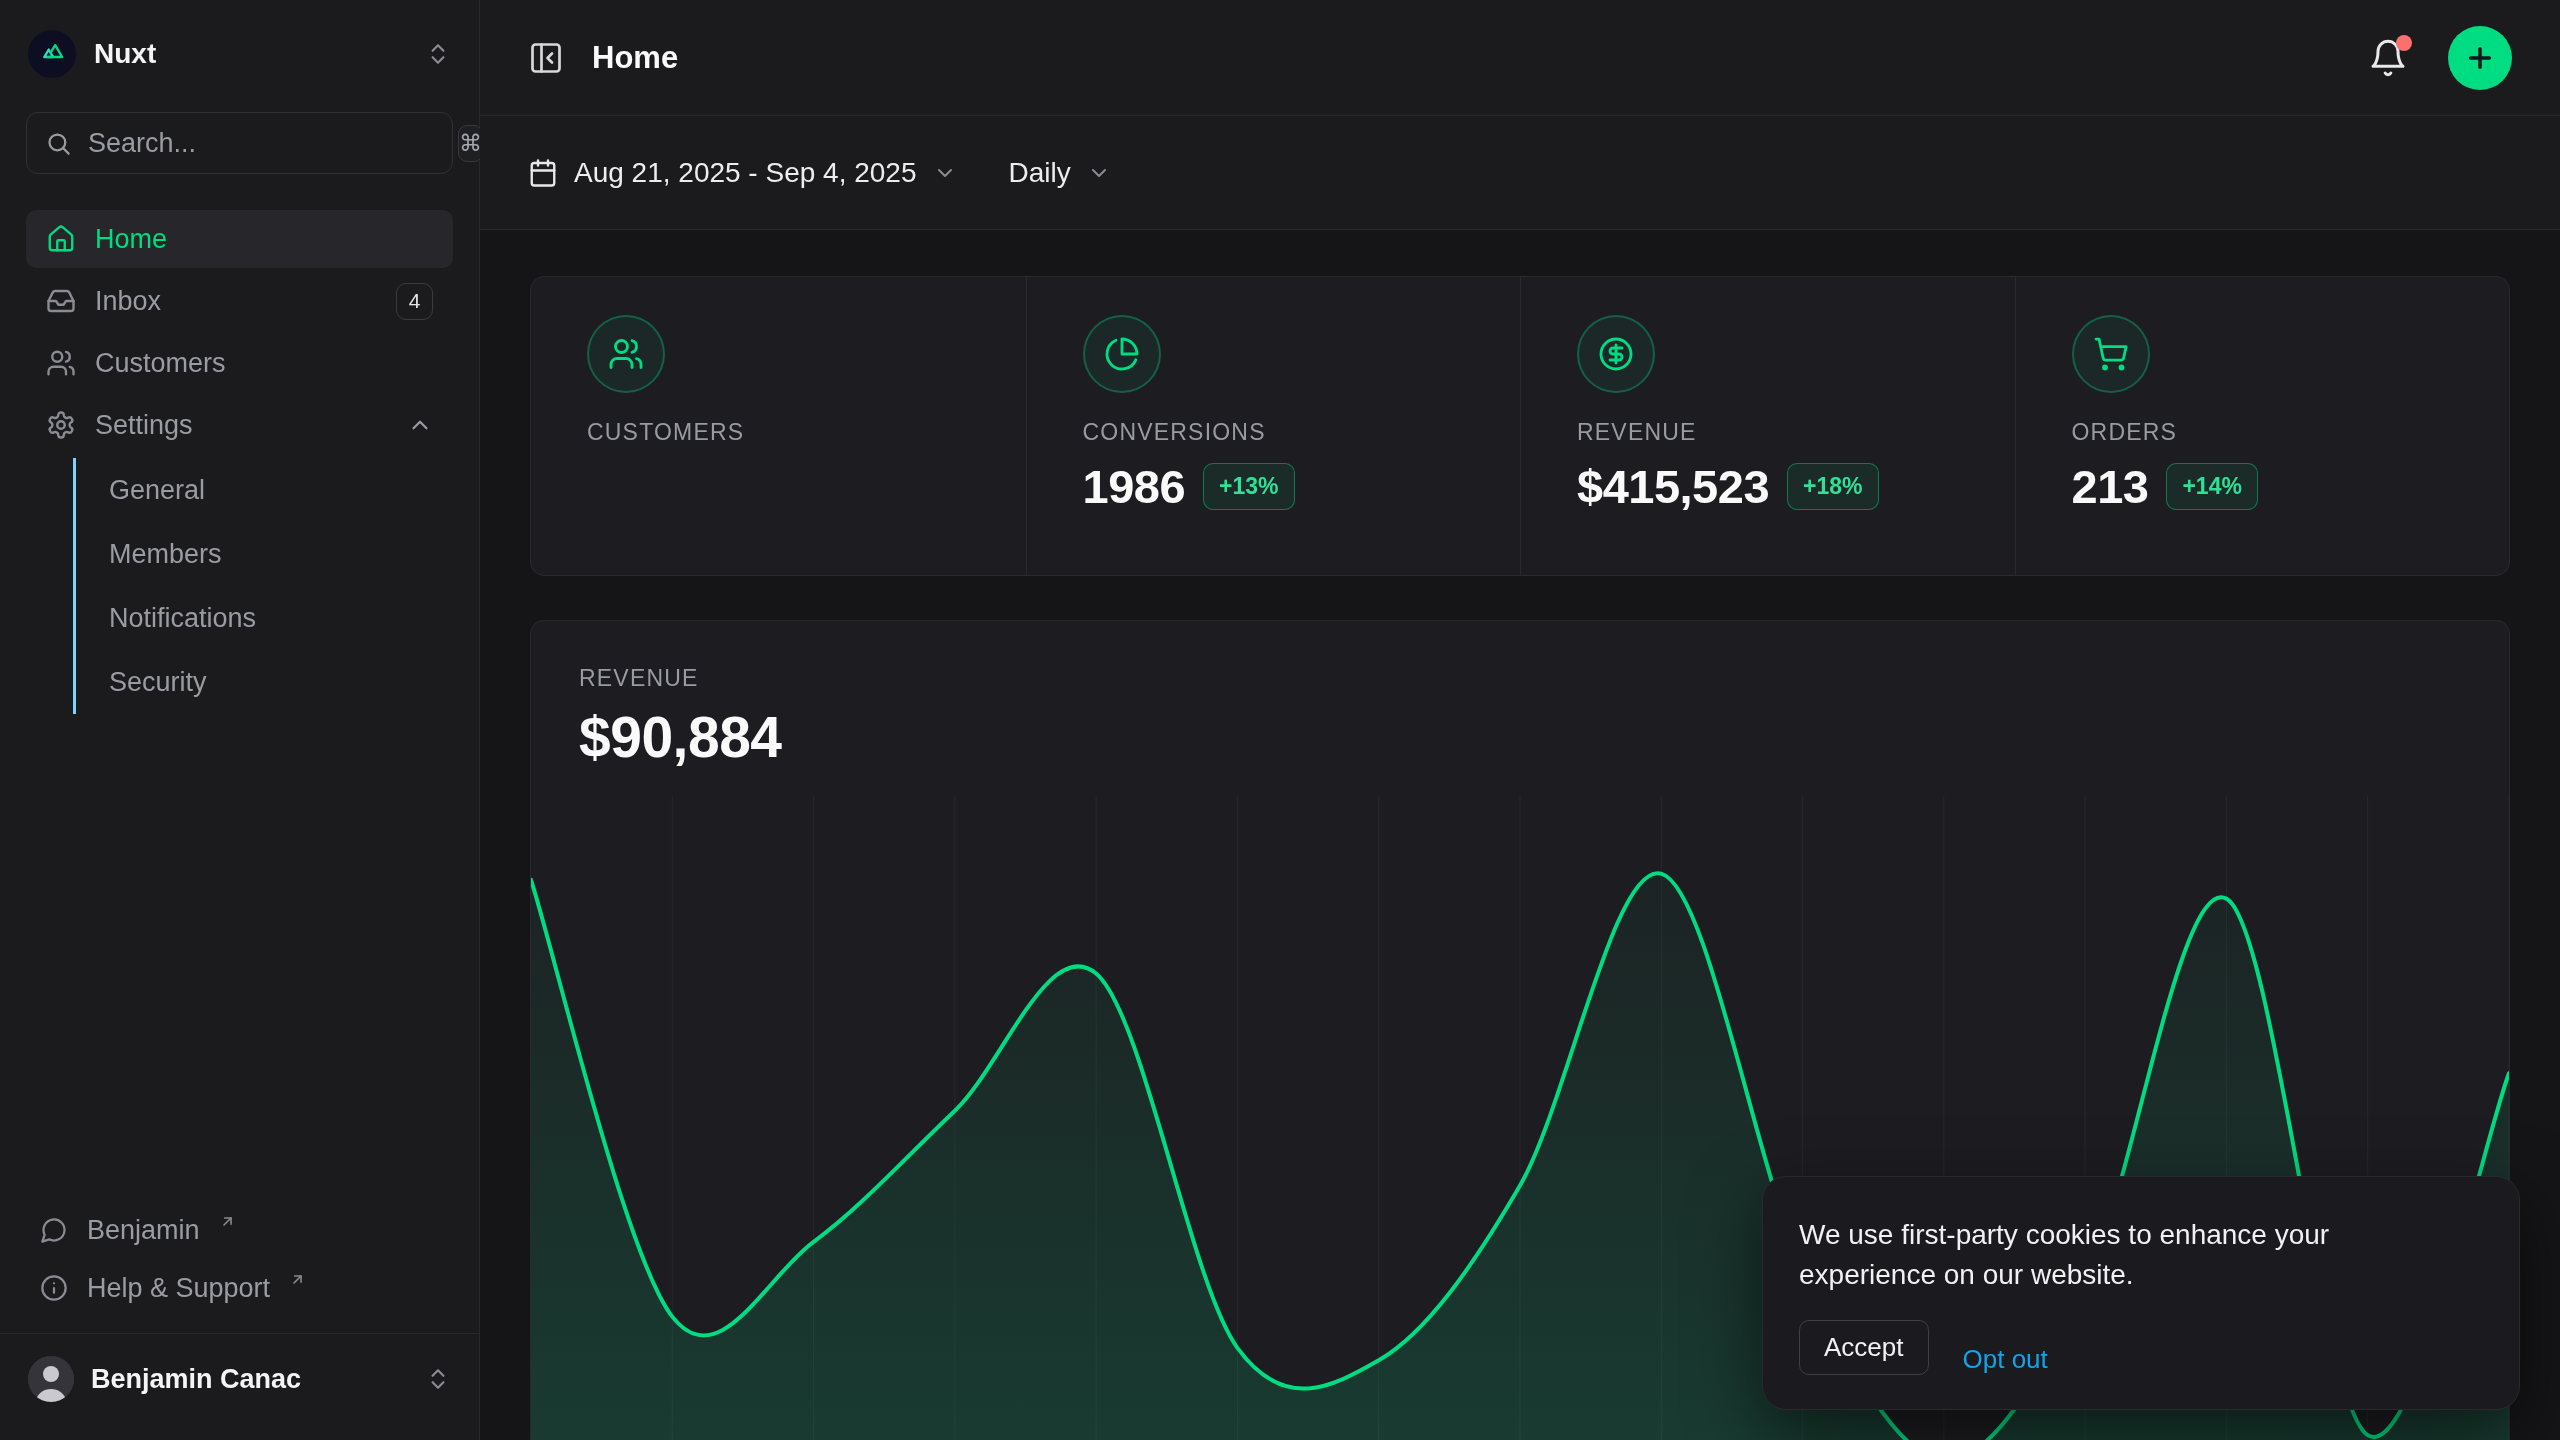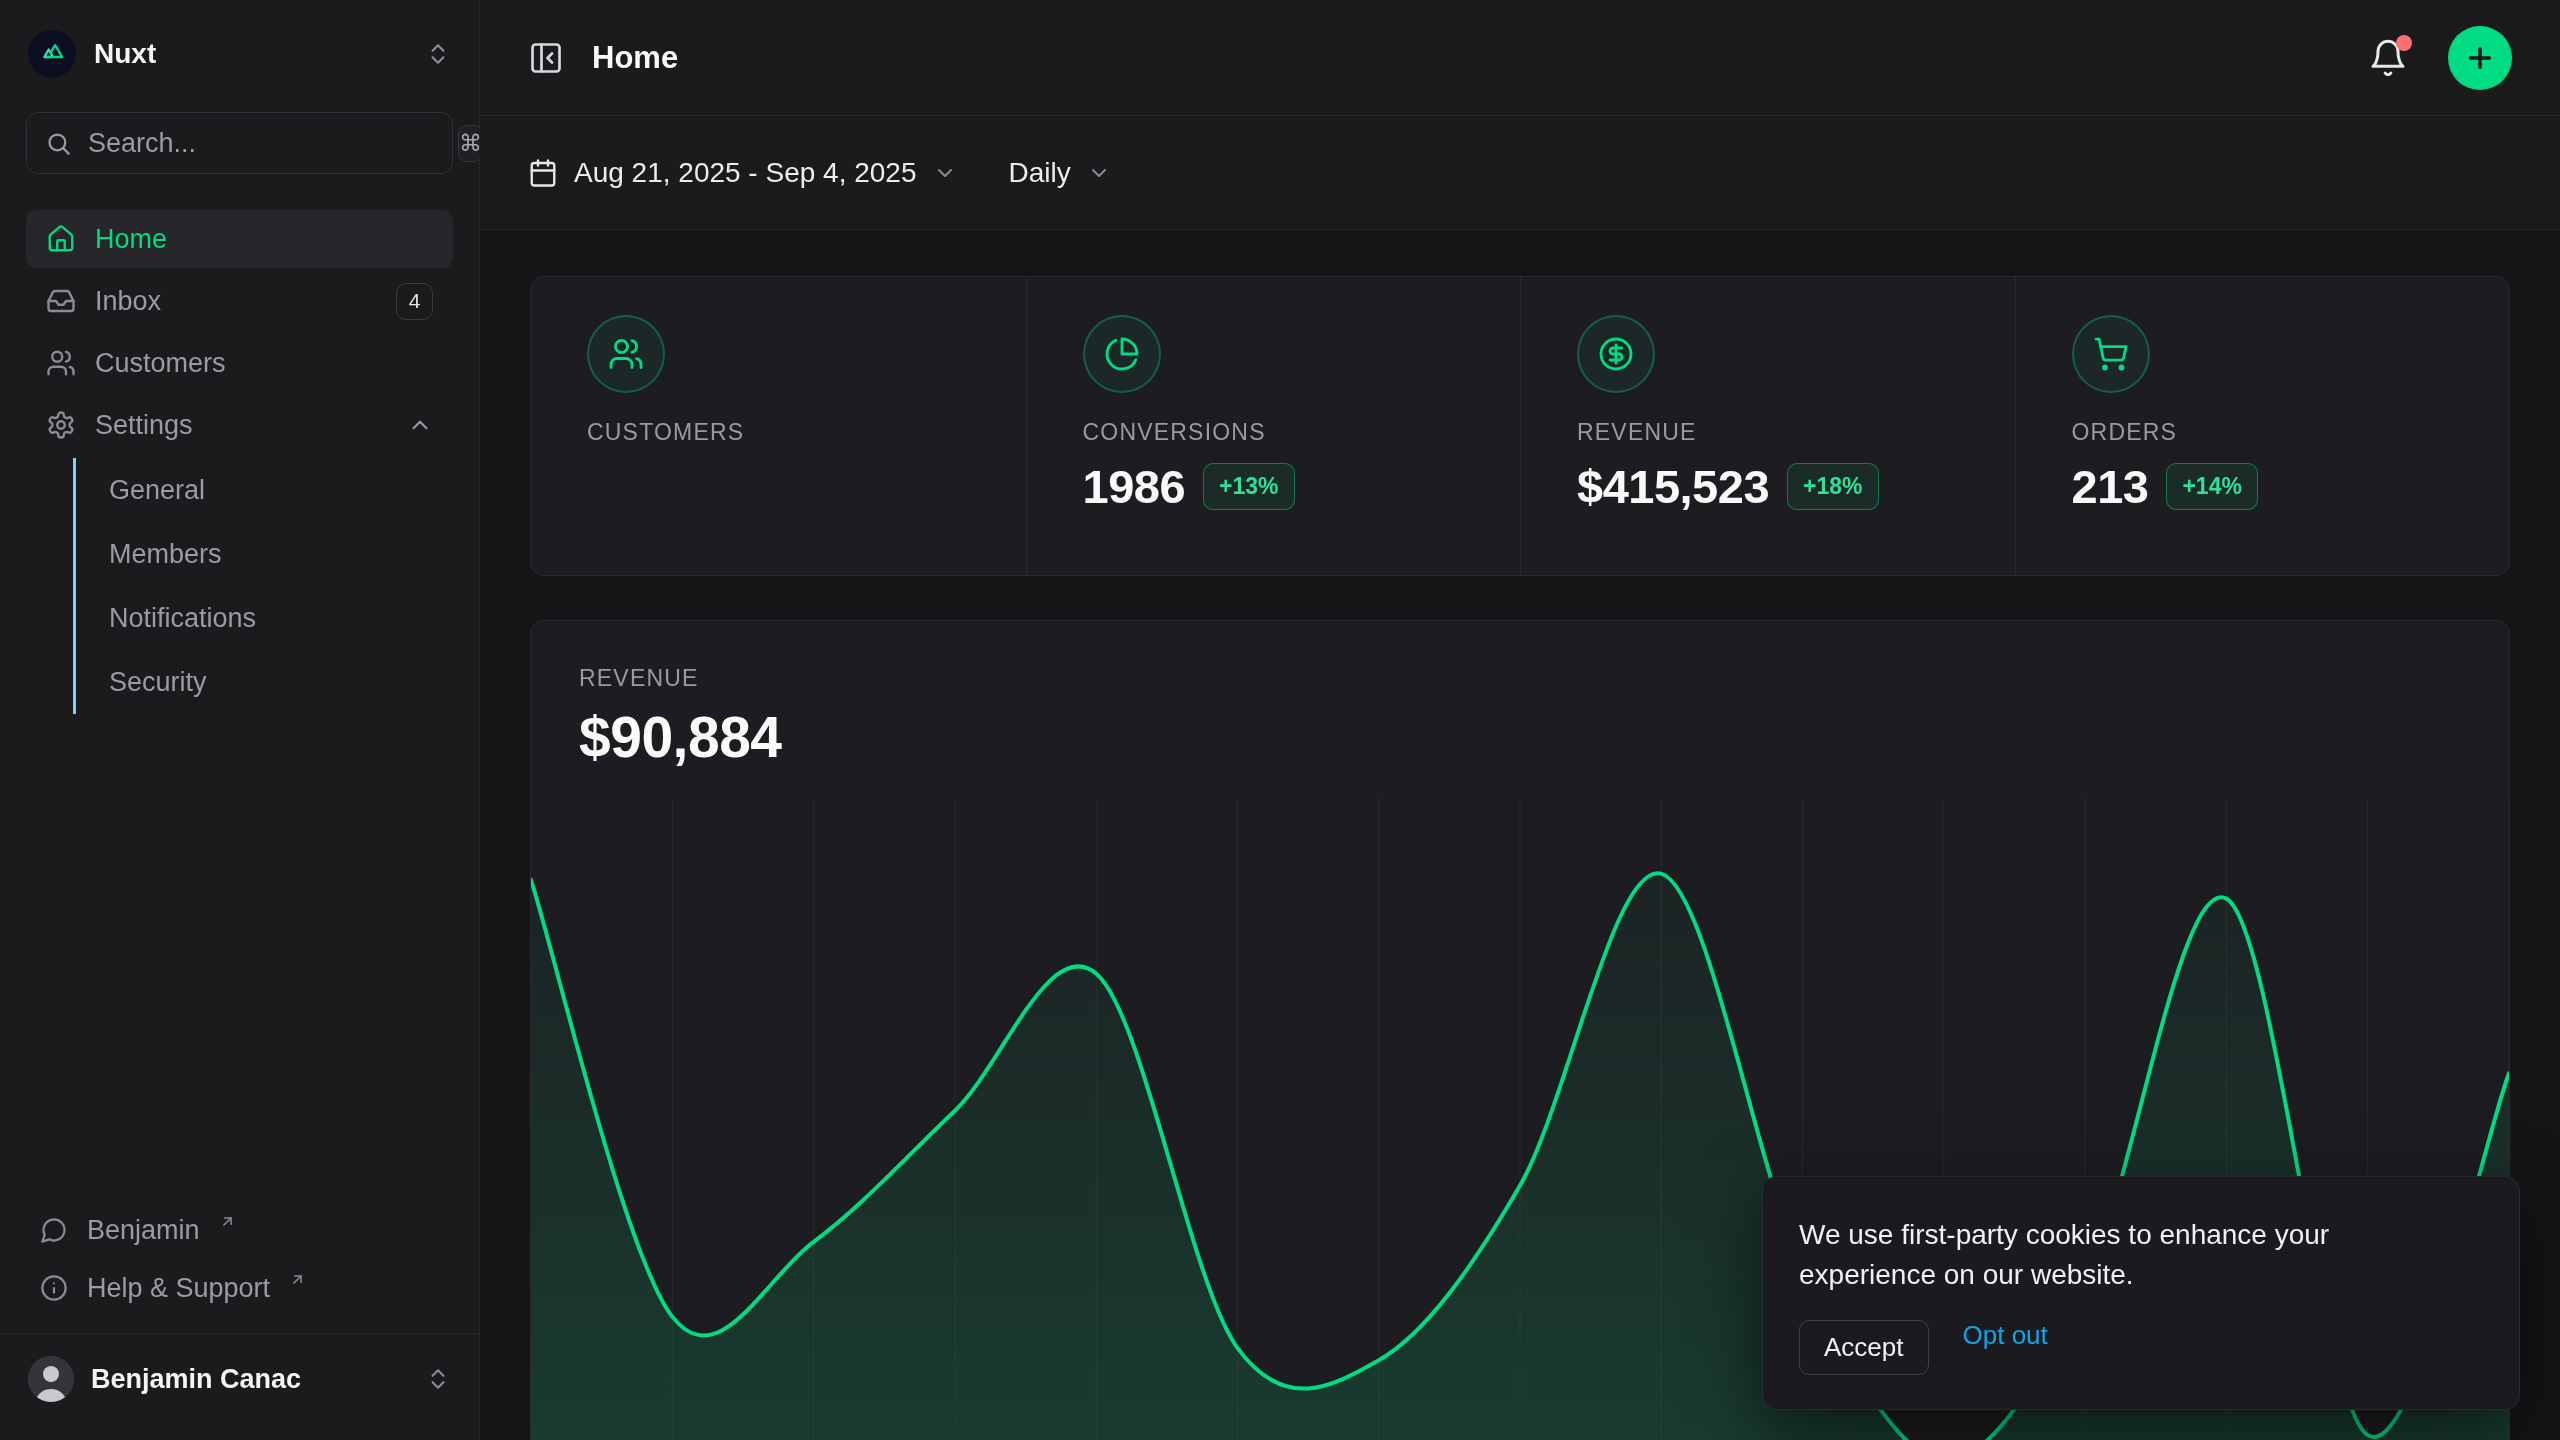--- a/index.html
+++ b/index.html
@@ -130,25 +130,25 @@
   }
   .chart-head { padding:44px 48px 0; }
   .chart-label { font-size:23px; letter-spacing:1.2px; color:#9a9aa3; font-weight:500; }
   .chart-value { margin-top:12px; font-size:57px; font-weight:700; color:#fafafa; letter-spacing:-0.5px; }
   .chart-area { flex:1; margin-top:26px; position:relative; }
   .chart-area svg { position:absolute; inset:0; width:100%; height:100%; }
 
   
   .cookie {
     position:absolute; right:40px; bottom:30px; width:758px; z-index:20;
-    background:#1b1b1f; border:1px solid #2a2a2e; border-radius:15px;
+    background:#1b1b1f; border:1px solid #2a2a2e; border-radius:24px;
     padding:38px 36px 34px; box-shadow:0 24px 70px rgba(0,0,0,.55);
   }
   .cookie-text { font-size:28px; line-height:1.45; color:#f1f1f3; font-weight:500; max-width:620px; }
-  .cookie-actions { margin-top:24px; display:flex; align-items:flex-start; gap:34px; }
+  .cookie-actions { margin-top:24px; display:flex; align-items:flex-end; gap:34px; }
   .accept-btn {
     padding:11px 24px; border:1px solid #3f3f46; border-radius:10px;
     background:transparent; color:#f1f1f3; font-size:26px; font-weight:500;
     font-family:"Liberation Sans", sans-serif; cursor:pointer;
   }
   .optout-btn {
     background:none; border:none; color:#0ea5e9; font-size:26px; font-weight:500;
     font-family:"Liberation Sans", sans-serif; cursor:pointer;
   }
 </style>

